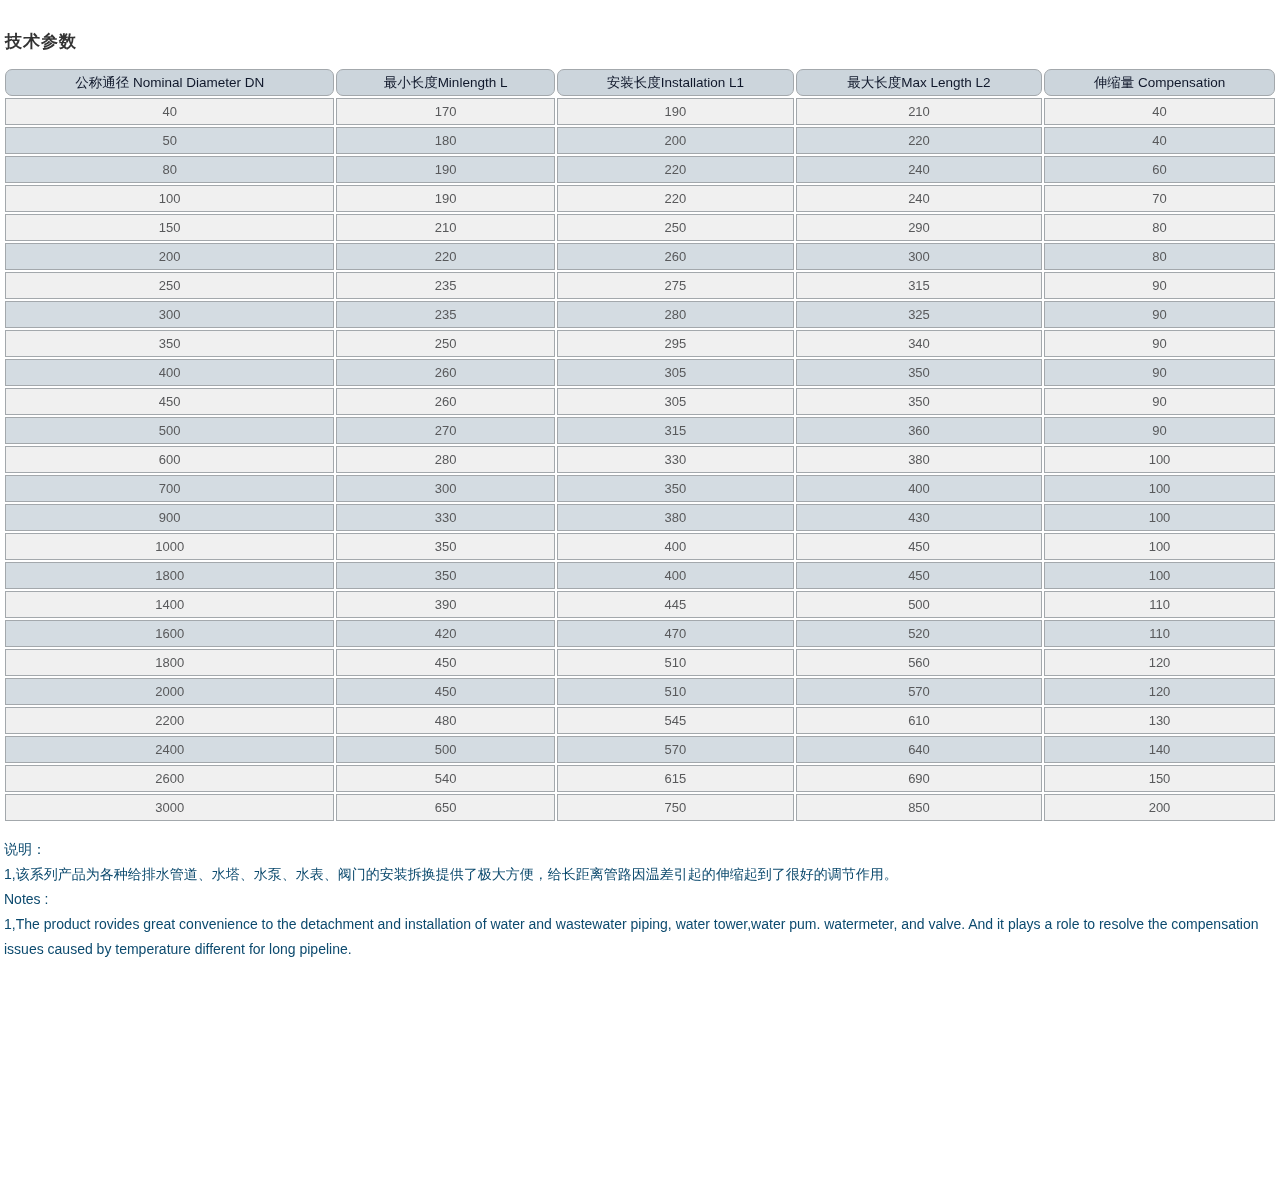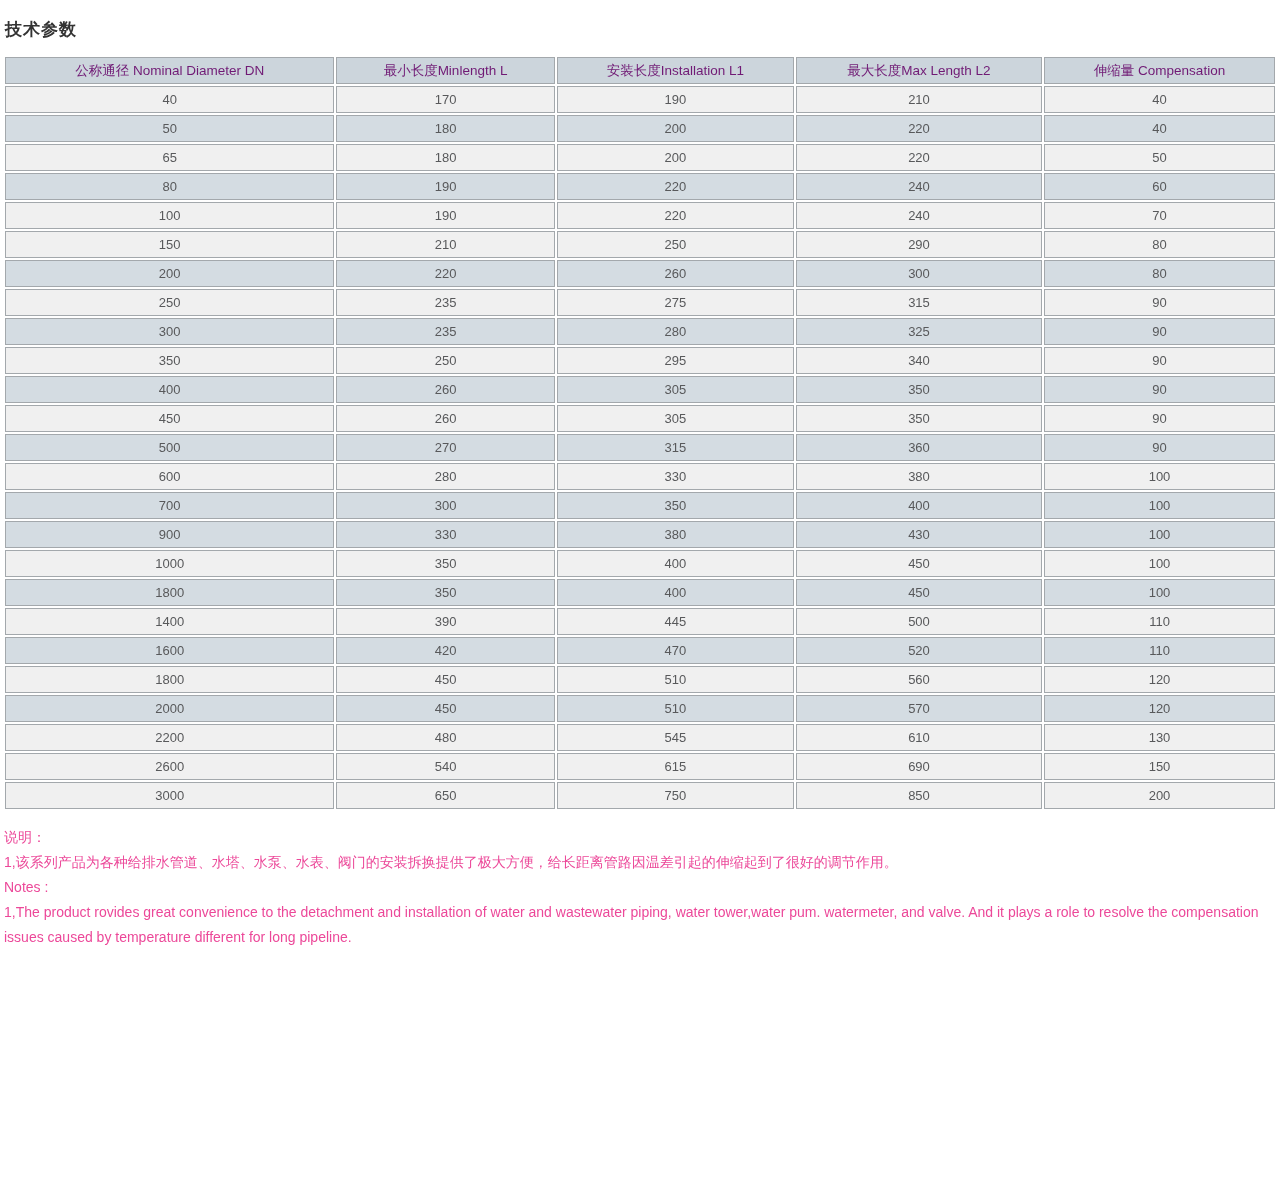--- a/index.html
+++ b/index.html
@@ -4,21 +4,21 @@
 <style>
   * { box-sizing: border-box; margin: 0; padding: 0; }
   html, body {
     background: #ffffff;
     font-family: "Liberation Sans", "DejaVu Sans", sans-serif;
     width: 1280px;
   }
   .page {
     width: 1280px;
     min-height: 1203px;
-    padding: 0 3px;
+    padding: 12px 3px;
   }
   .page-title {
     font-size: 17px;
     font-weight: bold;
     color: #333333;
     padding: 18px 2px 14px 2px;
     letter-spacing: 1px;
   }
   table.spec-table {
     width: 100%;
@@ -34,28 +34,29 @@
     color: #58595b;
     height: 27px;
     padding: 2px 4px;
     font-weight: normal;
     overflow: hidden;
     white-space: nowrap;
   }
   table.spec-table th {
     background: #ccd5dc;
     font-size: 13.5px;
-    color: #701a75;
+    color: #0f172a;
+    border-radius: 7px;
   }
   table.spec-table tr.odd td { background: #f0f0f0; }
   table.spec-table tr.even td { background: #d4dce2; }
   .notes {
     padding: 14px 1px 10px 1px;
     font-size: 14px;
-    color: #ec4899;
+    color: #0c4a6e;
     line-height: 25px;
   }
   .notes .note-line { display: block; }
 </style>
 </head>
 <body>
 
 <div class="page">
   <div class="page-title">技术参数</div>
 
@@ -84,27 +85,20 @@
           <td>210</td>
           <td>40</td>
         </tr>
         <tr class="even">
           <td>50</td>
           <td>180</td>
           <td>200</td>
           <td>220</td>
           <td>40</td>
         </tr>
-        <tr class="odd">
-          <td>65</td>
-          <td>180</td>
-          <td>200</td>
-          <td>220</td>
-          <td>50</td>
-        </tr>
         <tr class="even">
           <td>80</td>
           <td>190</td>
           <td>220</td>
           <td>240</td>
           <td>60</td>
         </tr>
         <tr class="odd">
           <td>100</td>
           <td>190</td>
@@ -230,20 +224,27 @@
           <td>510</td>
           <td>570</td>
           <td>120</td>
         </tr>
         <tr class="odd">
           <td>2200</td>
           <td>480</td>
           <td>545</td>
           <td>610</td>
           <td>130</td>
+        </tr>
+        <tr class="even">
+          <td>2400</td>
+          <td>500</td>
+          <td>570</td>
+          <td>640</td>
+          <td>140</td>
         </tr>
         <tr class="odd">
           <td>2600</td>
           <td>540</td>
           <td>615</td>
           <td>690</td>
           <td>150</td>
         </tr>
         <tr class="odd">
           <td>3000</td>

